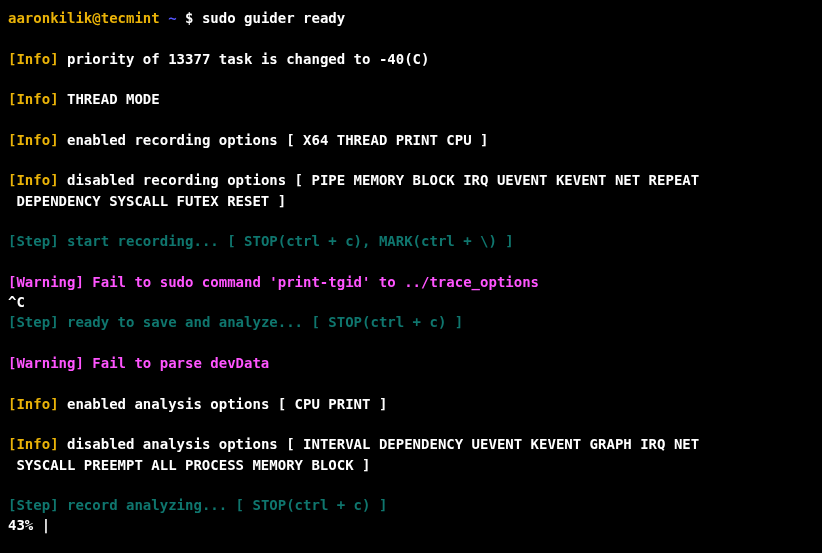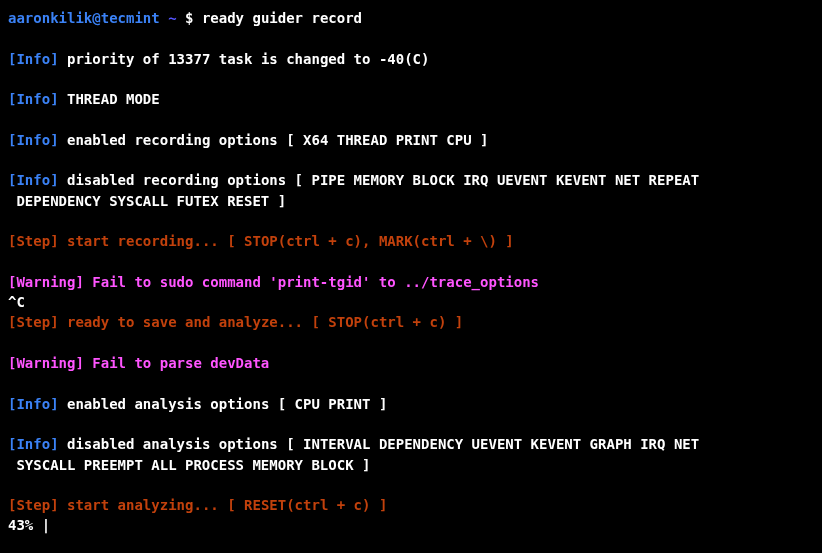--- a/index.html
+++ b/index.html
@@ -9,30 +9,30 @@
     color: #ffffff;
     font-family: "DejaVu Sans Mono", "Liberation Mono", Consolas, monospace;
     font-size: 14px;
     line-height: 1.45;
     width: 822px;
     height: 553px;
     box-sizing: border-box;
     font-weight: bold;
   }
   .line { white-space: pre; }
-  .green { color: #3b82f6; }
+  .green { color: #eab308; }
   .blue  { color: #5555ff; }
-  .yellow{ color: #c2410c; }
+  .yellow{ color: #0f766e; }
   .magenta{ color: #ff55ff; text-align: right; }
   .white { color: #ffffff; }
 </style>
 </head>
 <body>
 
-<div class="line"><span class="green">aaronkilik@tecmint</span><span class="blue"> ~ </span><span class="white">$ </span><span class="white">ready guider record</span></div>
+<div class="line"><span class="green">aaronkilik@tecmint</span><span class="blue"> ~ </span><span class="white">$ </span><span class="white">sudo guider ready</span></div>
 <div class="line"> </div>
 <div class="line"><span class="green">[Info] </span><span class="white">priority of 13377 task is changed to -40(C)</span></div>
 <div class="line"> </div>
 <div class="line"><span class="green">[Info] </span><span class="white">THREAD MODE</span></div>
 <div class="line"> </div>
 <div class="line"><span class="green">[Info] </span><span class="white">enabled recording options [ X64 THREAD PRINT CPU ]</span></div>
 <div class="line"> </div>
 <div class="line"><span class="green">[Info] </span><span class="white">disabled recording options [ PIPE MEMORY BLOCK IRQ UEVENT KEVENT NET REPEAT</span></div>
 <div class="line"><span class="white"> DEPENDENCY SYSCALL FUTEX RESET ]</span></div>
 <div class="line"> </div>
@@ -42,15 +42,15 @@
 <div class="line"><span class="white">^C</span></div>
 <div class="line"><span class="yellow">[Step] </span><span class="yellow">ready to save and analyze... [ STOP(ctrl + c) ]</span></div>
 <div class="line"> </div>
 <div class="line"><span class="magenta">[Warning] </span><span class="magenta">Fail to parse devData</span></div>
 <div class="line"> </div>
 <div class="line"><span class="green">[Info] </span><span class="white">enabled analysis options [ CPU PRINT ]</span></div>
 <div class="line"> </div>
 <div class="line"><span class="green">[Info] </span><span class="white">disabled analysis options [ INTERVAL DEPENDENCY UEVENT KEVENT GRAPH IRQ NET</span></div>
 <div class="line"><span class="white"> SYSCALL PREEMPT ALL PROCESS MEMORY BLOCK ]</span></div>
 <div class="line"> </div>
-<div class="line"><span class="yellow">[Step] </span><span class="yellow">start analyzing... [ RESET(ctrl + c) ]</span></div>
+<div class="line"><span class="yellow">[Step] </span><span class="yellow">record analyzing... [ STOP(ctrl + c) ]</span></div>
 <div class="line"><span class="white">43% |</span></div>
 <div class="line"> </div>
 
 </body></html>

